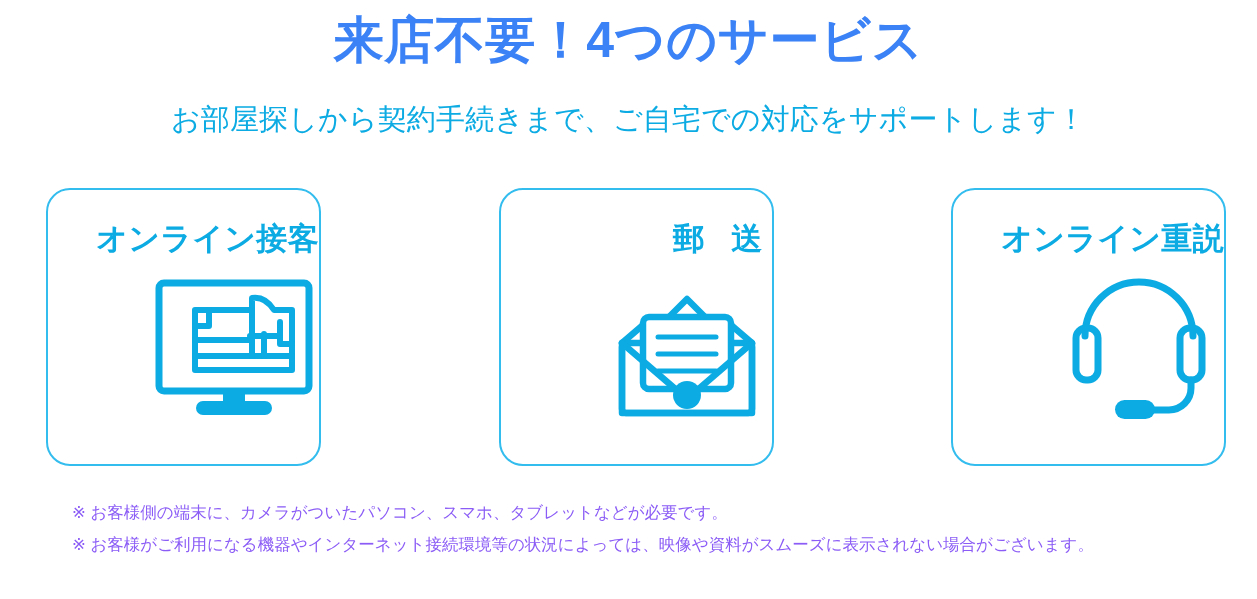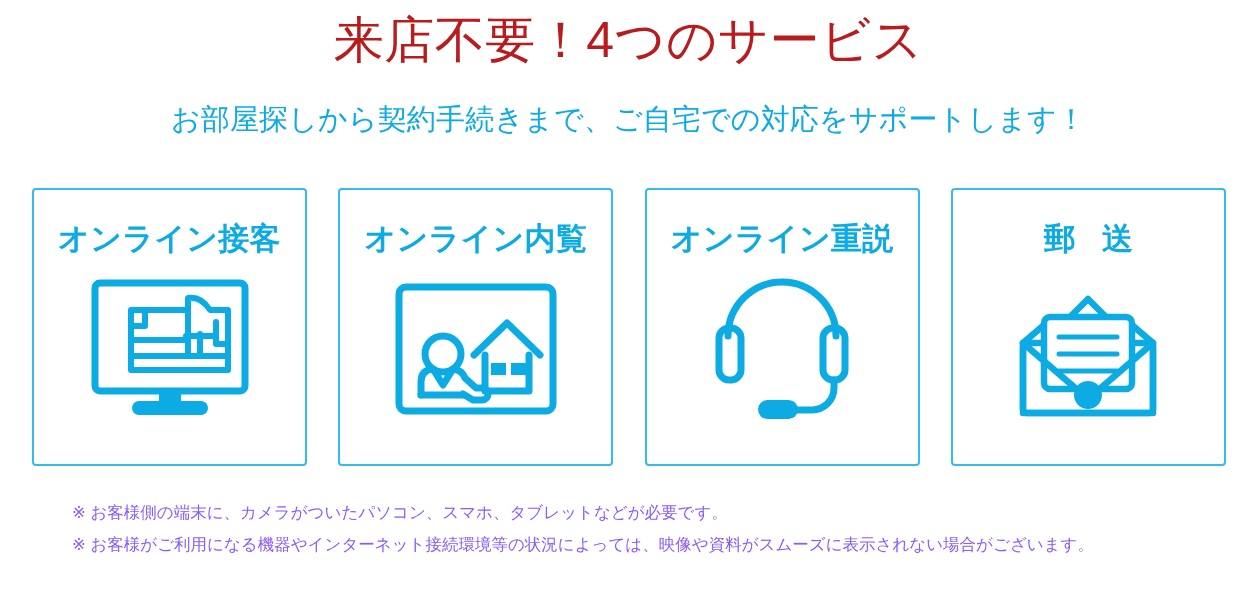--- a/index.html
+++ b/index.html
@@ -19,23 +19,23 @@
     overflow: hidden;
   }
 
   
   .headline {
     position: absolute;
     left: 0;
     top: 10px;
     width: 1257px;
     text-align: center;
-    color: #b91c1c;
+    color: #3b82f6;
     font-size: 50px;
-    font-weight: normal;
+    font-weight: bold;
     letter-spacing: 0.01em;
     line-height: 1.22;
     white-space: nowrap;
   }
   .subhead {
     position: absolute;
     left: 0;
     top: 101px;
     width: 1257px;
     text-align: center;
@@ -56,25 +56,26 @@
     height: 278px;
     display: flex;
     justify-content: space-between;
   }
   .card {
     position: relative;
     width: 275px;
     height: 278px;
     box-sizing: border-box;
     border: 2px solid #33BCEE;
-    border-radius: 4px;
+    border-radius: 24px;
     background: #ffffff;
     display: flex;
     flex-direction: column;
-    align-items: center;
+    align-items: flex-end;
+    margin-left: 14px;
   }
   .card-label {
     margin-top: 33px;
     color: #0CABE3;
     font-size: 31px;
     font-weight: bold;
     line-height: 1;
     letter-spacing: 0.01em;
     white-space: nowrap;
   }
@@ -134,59 +135,20 @@
             <path d="M98 32 V78"></path>
             <path d="M55 32 V48 H41"></path>
             <path d="M110 56 V78"></path>
             <path d="M96 58 H126"></path>
             <path d="M126 44 V66 H138"></path>
           </g>
         </svg>
       </div>
     </div>
 
-    <div class="card">
-      <div class="card-label">オンライン内覧</div>
-      <div class="card-icon">
-        <svg width="162" height="132" viewBox="0 0 162 132" fill="none" stroke="#0CABE3" stroke-width="7" stroke-linejoin="round" stroke-linecap="round">
-
-          <rect x="4" y="4" width="154" height="124" rx="7"></rect>
-
-          <path d="M79 72 L112 40 L145 72"></path>
-
-          <path d="M90 72 V108 H134 V72"></path>
-
-          <rect x="96" y="80" width="15" height="12" fill="#0CABE3" stroke="none"></rect>
-          <rect x="116" y="80" width="15" height="12" fill="#0CABE3" stroke="none"></rect>
-
-          <circle cx="48" cy="71" r="18"></circle>
-
-          <path d="M26 112 V99 q0 -12 12 -13 l10 16 l10 -16 q9 1 12 9 l11 10 h6 a6 6 0 0 1 0 12 h-9 l-10 -6"></path>
-          <path d="M26 112 H68"></path>
-        </svg>
-      </div>
-    </div>
-
-    <div class="card">
-      <div class="card-label">オンライン重説</div>
-      <div class="card-icon">
-        <svg width="152" height="146" viewBox="0 0 152 146" fill="none" stroke="#0CABE3" stroke-width="7" stroke-linejoin="round" stroke-linecap="round">
-
-          <path d="M22 60 a54 54 0 0 1 108 0"></path>
-
-          <rect x="13" y="52" width="22" height="52" rx="10"></rect>
-
-          <rect x="117" y="52" width="22" height="52" rx="10"></rect>
-
-          <path d="M128 104 v8 a22 22 0 0 1 -22 22 h-18"></path>
-
-          <rect x="52" y="124" width="40" height="19" rx="9.5" fill="#0CABE3" stroke="none"></rect>
-        </svg>
-      </div>
-    </div>
 
     <div class="card">
       <div class="card-label spaced">郵 送</div>
       <div class="card-icon">
         <svg width="140" height="148" viewBox="0 0 140 148" fill="none" stroke="#0CABE3" stroke-width="6.5" stroke-linejoin="round" stroke-linecap="round">
 
           <path d="M26 68 L70 24 L114 68"></path>
 
           <path d="M5 68 L26 50 M5 68 V138 H135 V68 L114 50"></path>
           <rect x="5" y="68" width="130" height="70" rx="4"></rect>
@@ -197,20 +159,38 @@
           <path d="M41 79 H99" stroke-width="5"></path>
           <path d="M41 96 H99" stroke-width="5"></path>
 
           <path d="M5 68 L70 124 L135 68"></path>
 
           <circle cx="70" cy="120" r="14" fill="#0CABE3" stroke="none"></circle>
         </svg>
       </div>
     </div>
 
+    <div class="card">
+      <div class="card-label">オンライン重説</div>
+      <div class="card-icon">
+        <svg width="152" height="146" viewBox="0 0 152 146" fill="none" stroke="#0CABE3" stroke-width="7" stroke-linejoin="round" stroke-linecap="round">
+
+          <path d="M22 60 a54 54 0 0 1 108 0"></path>
+
+          <rect x="13" y="52" width="22" height="52" rx="10"></rect>
+
+          <rect x="117" y="52" width="22" height="52" rx="10"></rect>
+
+          <path d="M128 104 v8 a22 22 0 0 1 -22 22 h-18"></path>
+
+          <rect x="52" y="124" width="40" height="19" rx="9.5" fill="#0CABE3" stroke="none"></rect>
+        </svg>
+      </div>
+    </div>
+
   </div>
 
   <div class="notes">
     <div class="note">※ お客様側の端末に、カメラがついたパソコン、スマホ、タブレットなどが必要です。</div>
     <div class="note">※ お客様がご利用になる機器やインターネット接続環境等の状況によっては、映像や資料がスムーズに表示されない場合がございます。</div>
   </div>
 
 </div>
 
 </body></html>

